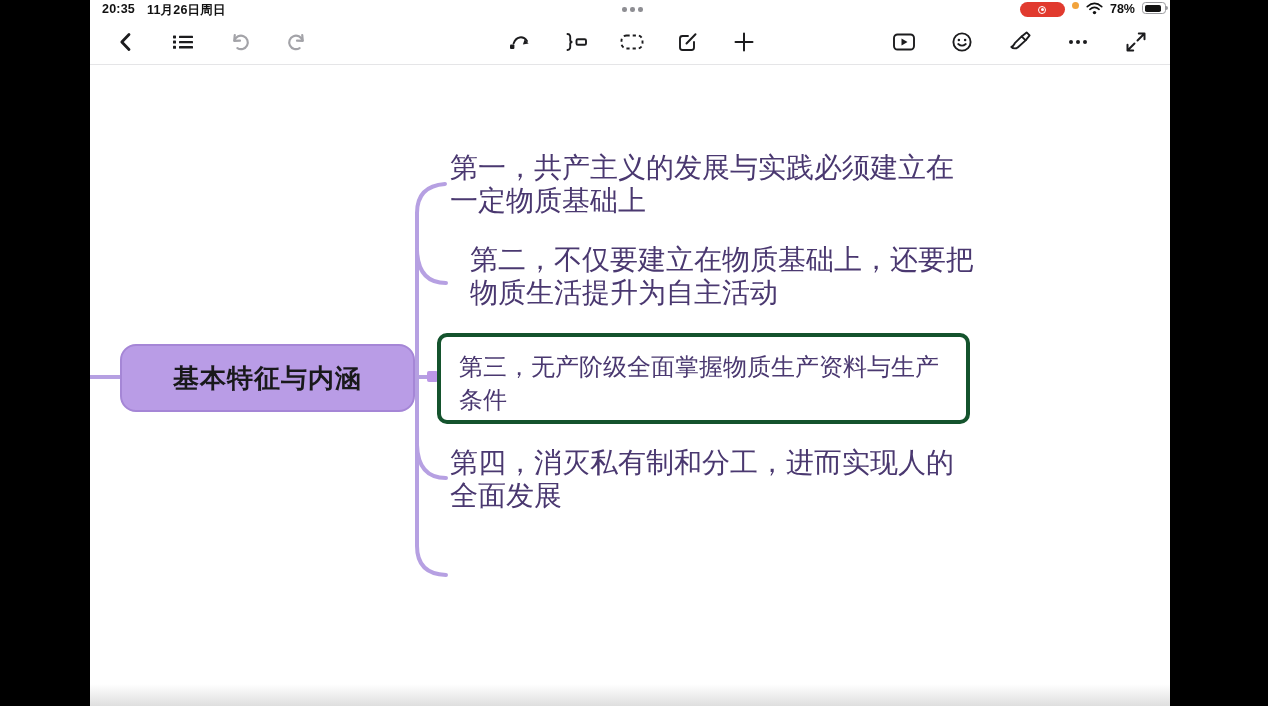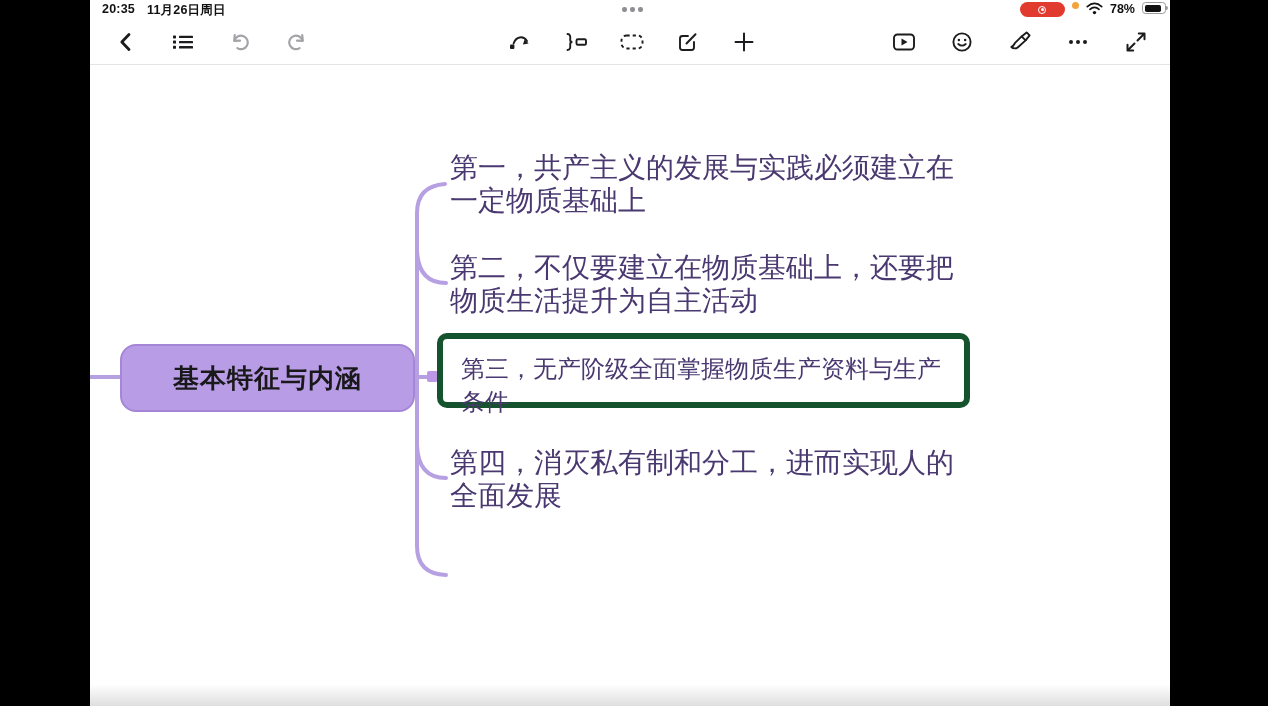--- a/index.html
+++ b/index.html
@@ -43,26 +43,26 @@
   .links { position:absolute; left:0; top:-65px; width:1080px; height:706px; pointer-events:none; }
 
   .root-node { position:absolute; left:30px; top:279px; width:295px; height:68px;
                background:#b99ce6; border:2px solid #a586d6; border-radius:16px;
                display:flex; align-items:center; justify-content:center;
                font-size:26px; font-weight:700; color:#19191b; letter-spacing:1px; }
 
   .branch { position:absolute; left:360px; width:516px; font-size:28px; line-height:33px;
             color:#4a3870; letter-spacing:0; }
   .b1 { top:86px; }
-  .b2 { top:186px; }
+  .b2 { top:178px;margin-left:20px; }
   .b4 { top:381px; }
   .b5 { top:477px; }
 
-  .sel-box { position:absolute; left:347px; top:268px; width:533px; height:75px;
-             background:#fff; border:6px solid #14532d; border-radius:10px; }
+  .sel-box { position:absolute; left:347px; top:268px; width:533px; height:91px;
+             background:#fff; border:4px solid #14532d; border-radius:10px; }
   .sel-box .branch-inner { padding:13px 6px 0 18px; font-size:24px; line-height:33px; color:#4a3870; }
 
   .bottom-fade { position:absolute; left:0; bottom:0; width:100%; height:22px;
                  background:linear-gradient(to bottom, rgba(0,0,0,0), rgba(0,0,0,0.13)); }
 </style>
 </head>
 <body>
 
 <div class="device">
   <div class="app">

